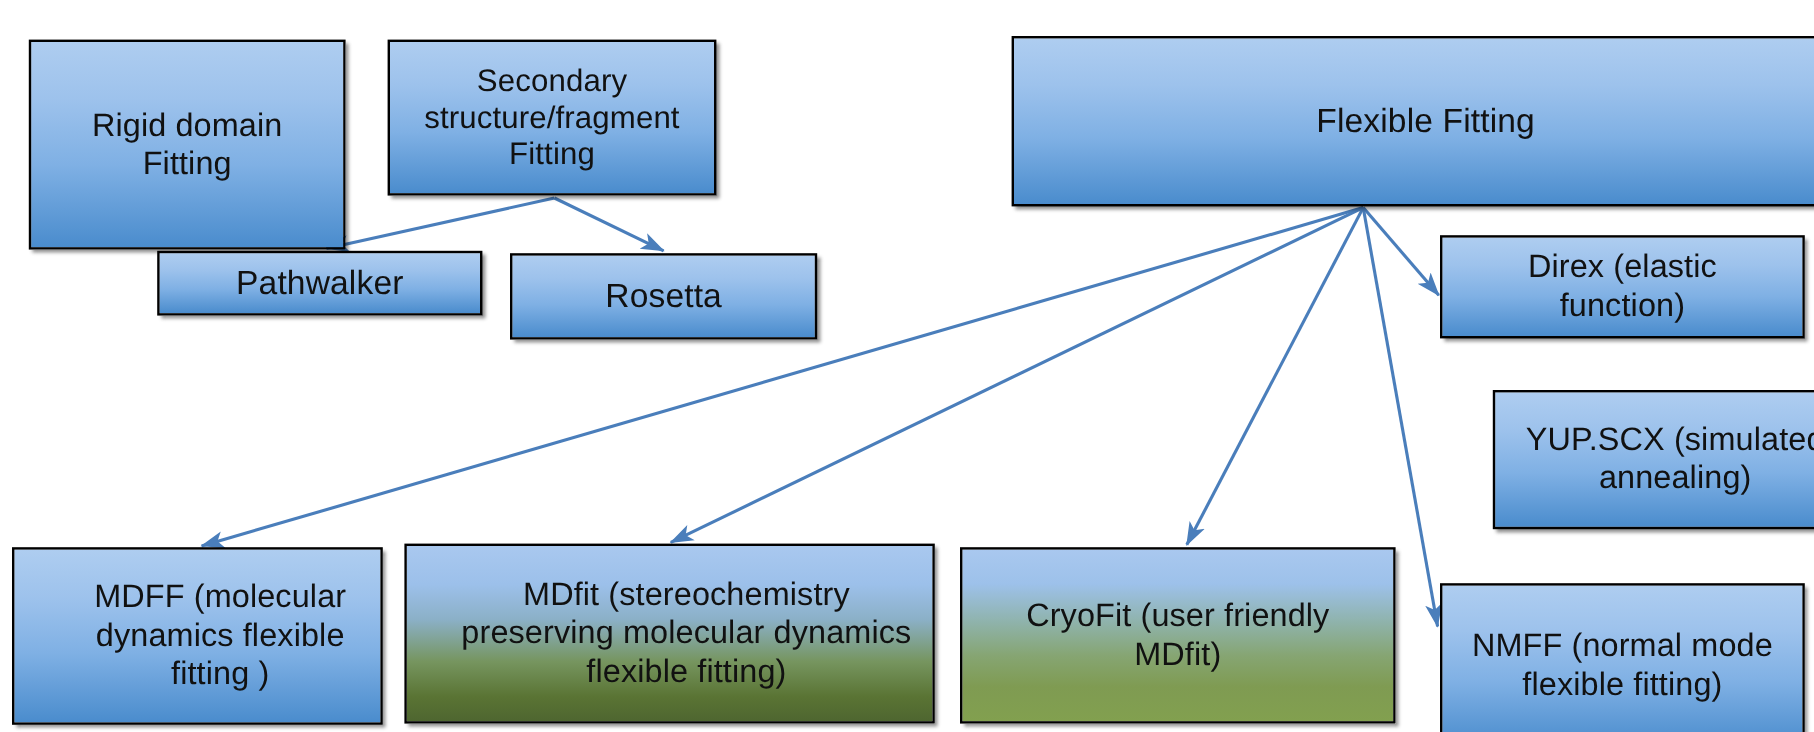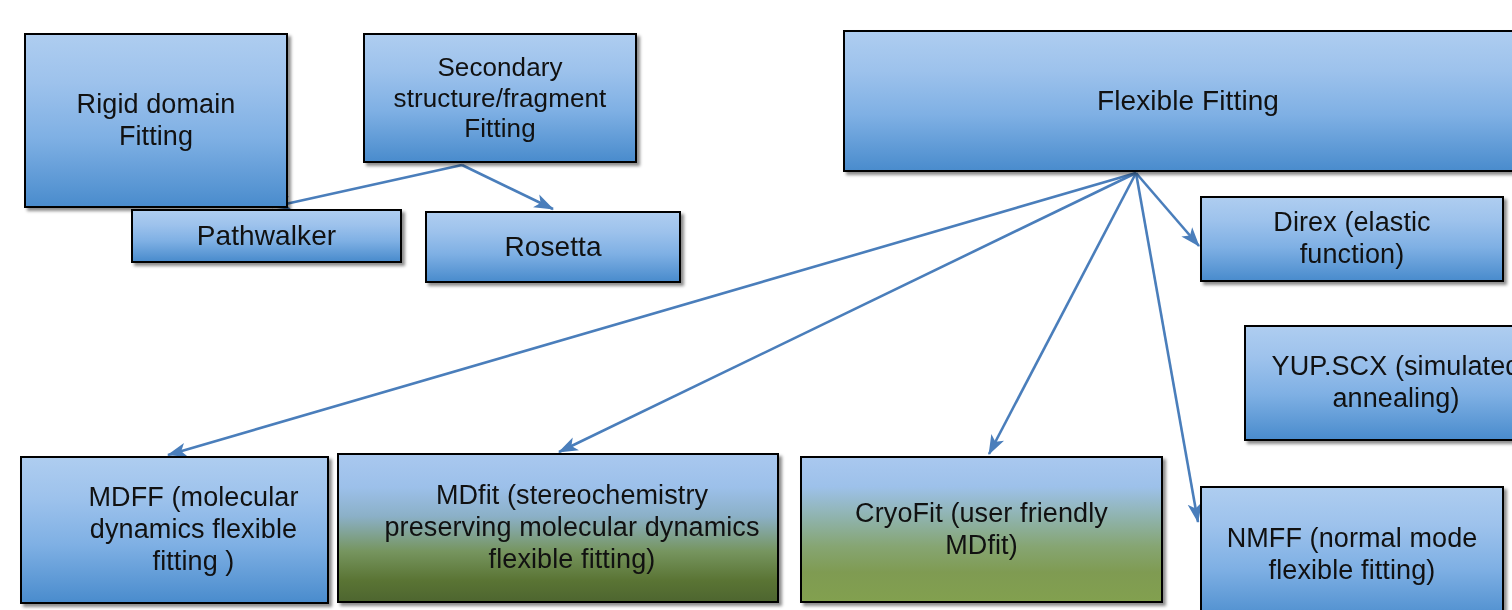--- a/index.html
+++ b/index.html
@@ -78,21 +78,21 @@
         <line x1="1136" y1="173" x2="1198" y2="522" stroke="#4a7ebb" stroke-width="2.6" marker-end="url(#arrowhead)"></line>
         <line x1="1136" y1="173" x2="1199" y2="246" stroke="#4a7ebb" stroke-width="2.6" marker-end="url(#arrowhead)"></line>
       </g>
   </svg>
 
   <div id="node-layer">
       <div class="node blue" style="left: 24px; top: 33px; width: 264px; height: 175px; font-size: 27px;">
         <span class="label">Rigid domain
 Fitting</span>
       </div>
-      <div class="node blue" style="left: 323px; top: 33px; width: 274px; height: 130px; font-size: 26px; margin-left: 40px;">
+      <div class="node blue" style="left: 323px; top: 33px; width: 274px; height: 130px; font-size: 26px;">
         <span class="label">Secondary
 structure/fragment
 Fitting</span>
       </div>
       <div class="node blue" style="left: 800px; top: 30px; width: 690px; height: 142px; font-size: 28px; margin-left: 43px;">
         <span class="label">Flexible Fitting</span>
       </div>
       <div class="node blue" style="left: 131px; top: 209px; width: 271px; height: 54px; font-size: 28px;">
         <span class="label">Pathwalker</span>
       </div>
@@ -104,21 +104,21 @@
 function)</span>
       </div>
       <div class="node blue" style="left: 1244px; top: 325px; width: 304px; height: 116px; font-size: 27px;">
         <span class="label">YUP.SCX (simulated
 annealing)</span>
       </div>
       <div class="node blue" style="left: 1200px; top: 486px; width: 304px; height: 138px; font-size: 27px;">
         <span class="label">NMFF (normal mode
 flexible fitting)</span>
       </div>
-      <div class="node blue" style="left: 20px; top: 456px; width: 309px; height: 148px; font-size: 27px; padding-left: 46px;">
+      <div class="node blue" style="left: 10px; top: 456px; width: 309px; height: 148px; font-size: 27px; padding-left: 46px;">
         <span class="label">MDFF (molecular
 dynamics flexible
 fitting )</span>
       </div>
       <div class="node blue-olive-dark" style="left: 337px; top: 453px; width: 442px; height: 150px; font-size: 27px; padding-left: 36px;">
         <span class="label">MDfit (stereochemistry
 preserving molecular dynamics
 flexible fitting)</span>
       </div>
       <div class="node blue-olive" style="left: 800px; top: 456px; width: 363px; height: 147px; font-size: 27px;">

